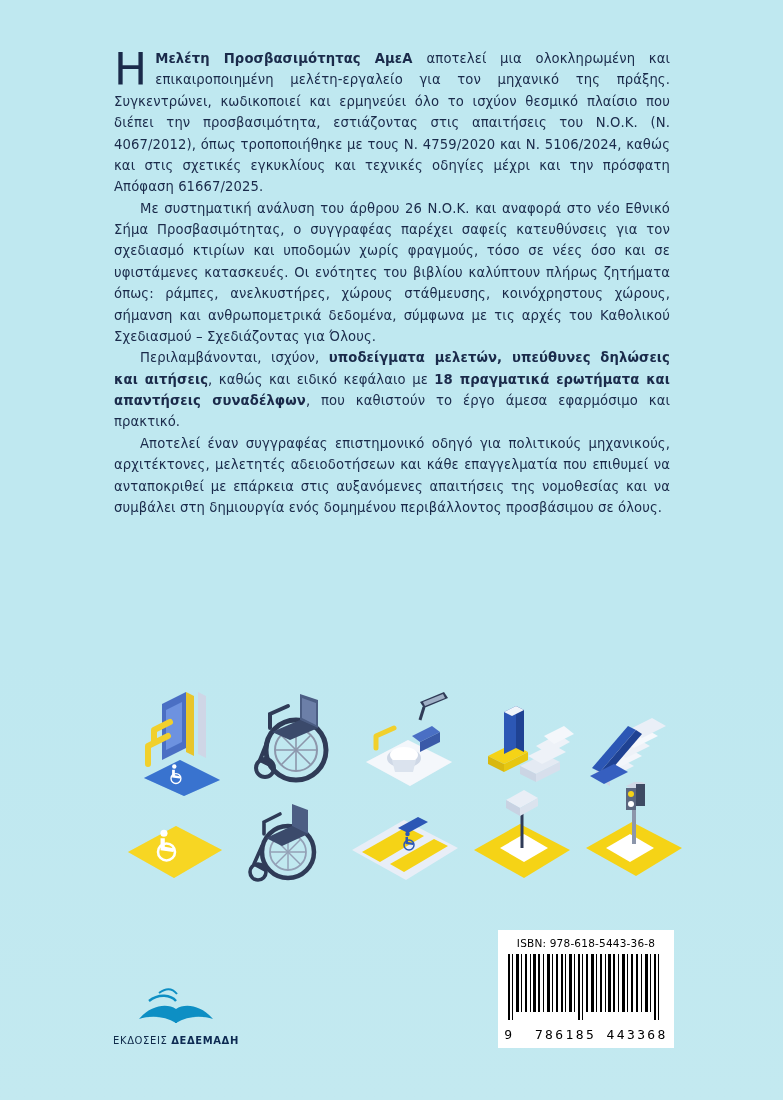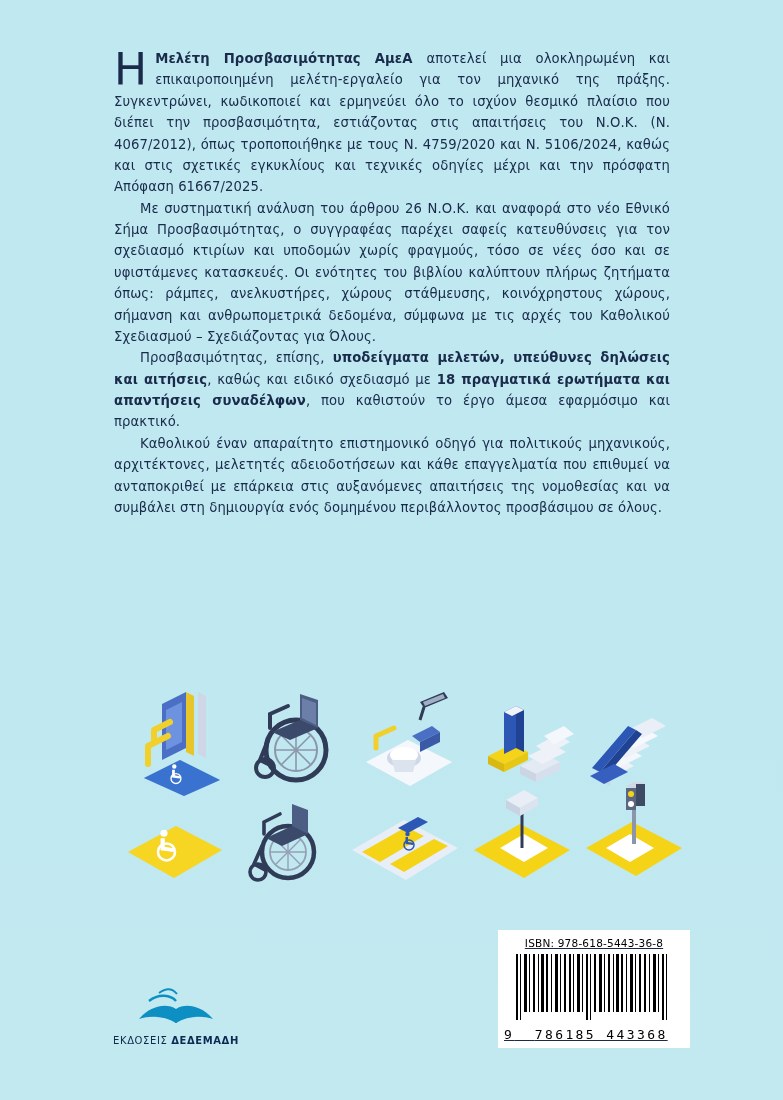--- a/index.html
+++ b/index.html
@@ -65,45 +65,45 @@
   .ill {
     position: absolute;
   }
   .ill svg { display: block; }
 
   
   .isbn-box {
     position: absolute;
     left: 498px;
     top: 930px;
-    width: 192px;
+    width: 176px;
     background: #ffffff;
     padding: 7px 6px 6px 6px;
     box-sizing: border-box;
-    text-decoration: underline;
   }
   .isbn-text {
     font-family: "DejaVu Sans", sans-serif;
     font-size: 10.5px;
     color: #000;
     text-align: center;
     margin-bottom: 5px;
     letter-spacing: 0.2px;
   }
   .barcode {
     width: 160px;
     height: 72px;
     margin: 0 auto;
     display: block;
   }
   .barcode-digits {
     font-family: "DejaVu Sans Mono", monospace;
     font-size: 13px;
     letter-spacing: 2.4px;
     color: #000;
+    text-align: center;
     margin-top: 1px;
   }
 
   
   .logo {
     position: absolute;
     left: 106px;
     top: 985px;
     width: 140px;
     text-align: center;
@@ -122,24 +122,24 @@
 <div class="page">
 
   <div class="text-block">
     <p class="para first">
       <span class="dropcap">Η</span><span><span class="bi">Μελέτη Προσβασιμότητας ΑμεΑ </span><span>αποτελεί μια ολοκληρωμένη και επικαιροποιημένη μελέτη-εργαλείο για τον μηχανικό της πράξης. Συγκεντρώνει, κωδικοποιεί και ερμηνεύει όλο το ισχύον θεσμικό πλαίσιο που διέπει την προσβασιμότητα, εστιάζοντας στις απαιτήσεις του Ν.Ο.Κ. (Ν. 4067/2012), όπως τροποποιήθηκε με τους Ν. 4759/2020 και Ν. 5106/2024, καθώς και στις σχετικές εγκυκλίους και τεχνικές οδηγίες μέχρι και την πρόσφατη </span><span class="b">Απόφαση 61667/2025</span><span>.</span></span>
     </p>
     <p class="para">
       <span><span>Με συστηματική ανάλυση του </span><span class="b">άρθρου 26 Ν.Ο.Κ.</span><span> και αναφορά στο νέο </span><span class="b">Εθνικό Σήμα Προσβασιμότητας</span><span>, ο συγγραφέας παρέχει σαφείς κατευθύνσεις για τον σχεδιασμό κτιρίων και υποδομών χωρίς φραγμούς, τόσο σε νέες όσο και σε υφιστάμενες κατασκευές. Οι ενότητες του βιβλίου καλύπτουν πλήρως ζητήματα όπως: ράμπες, ανελκυστήρες, χώρους στάθμευσης, κοινόχρηστους χώρους, σήμανση και ανθρωπομετρικά δεδομένα, σύμφωνα με τις αρχές του </span><span class="b">Καθολικού Σχεδιασμού – Σχεδιάζοντας για Όλους</span><span>.</span></span>
     </p>
     <p class="para">
-      <span><span>Προσβασιμότητας, επίσης, </span><span class="bi">υποδείγματα μελετών, υπεύθυνες δηλώσεις και αιτήσεις</span><span>, καθώς και ειδικό σχεδιασμό με </span><span class="bi">18 πραγματικά ερωτήματα και απαντήσεις συναδέλφων</span><span>, που καθιστούν το έργο άμεσα εφαρμόσιμο και πρακτικό.</span></span>
+      <span><span>Περιλαμβάνονται, ισχύον, </span><span class="bi">υποδείγματα μελετών, υπεύθυνες δηλώσεις και αιτήσεις</span><span>, καθώς και ειδικό κεφάλαιο με </span><span class="bi">18 πραγματικά ερωτήματα και απαντήσεις συναδέλφων</span><span>, που καθιστούν το έργο άμεσα εφαρμόσιμο και πρακτικό.</span></span>
     </p>
     <p class="para">
-      <span><span>Καθολικού έναν απαραίτητο επιστημονικό οδηγό για πολιτικούς μηχανικούς, αρχιτέκτονες, μελετητές αδειοδοτήσεων και κάθε επαγγελματία που επιθυμεί να ανταποκριθεί με επάρκεια στις αυξανόμενες απαιτήσεις της νομοθεσίας και να συμβάλει στη δημιουργία ενός δομημένου περιβάλλοντος </span><span class="b">προσβάσιμου σε όλους</span><span>.</span></span>
+      <span><span>Αποτελεί έναν συγγραφέας επιστημονικό οδηγό για πολιτικούς μηχανικούς, αρχιτέκτονες, μελετητές αδειοδοτήσεων και κάθε επαγγελματία που επιθυμεί να ανταποκριθεί με επάρκεια στις αυξανόμενες απαιτήσεις της νομοθεσίας και να συμβάλει στη δημιουργία ενός δομημένου περιβάλλοντος </span><span class="b">προσβάσιμου σε όλους</span><span>.</span></span>
     </p>
   </div>
 
   <div class="illus">
 
     <div class="ill" style="left:14px; top:8px;">
       <svg width="104" height="110" viewBox="0 0 104 110">
 
         <polygon points="20,92 56,74 96,94 60,110" fill="#3f7bd8"></polygon>
         <polygon points="20,92 56,74 96,94 60,110" fill="#2f63c0" opacity=".35"></polygon>

